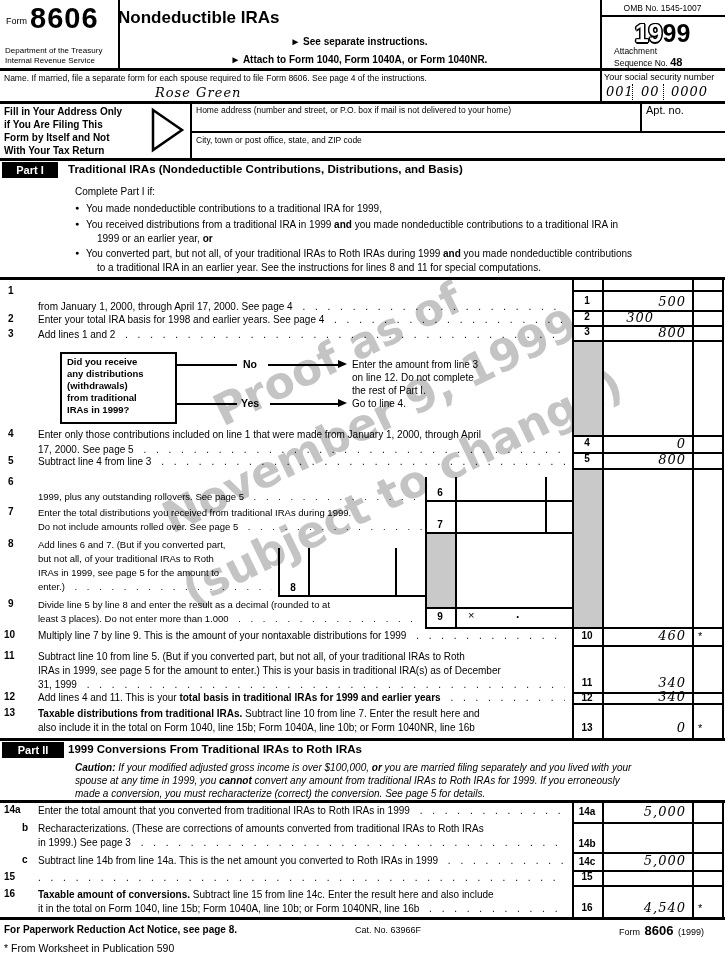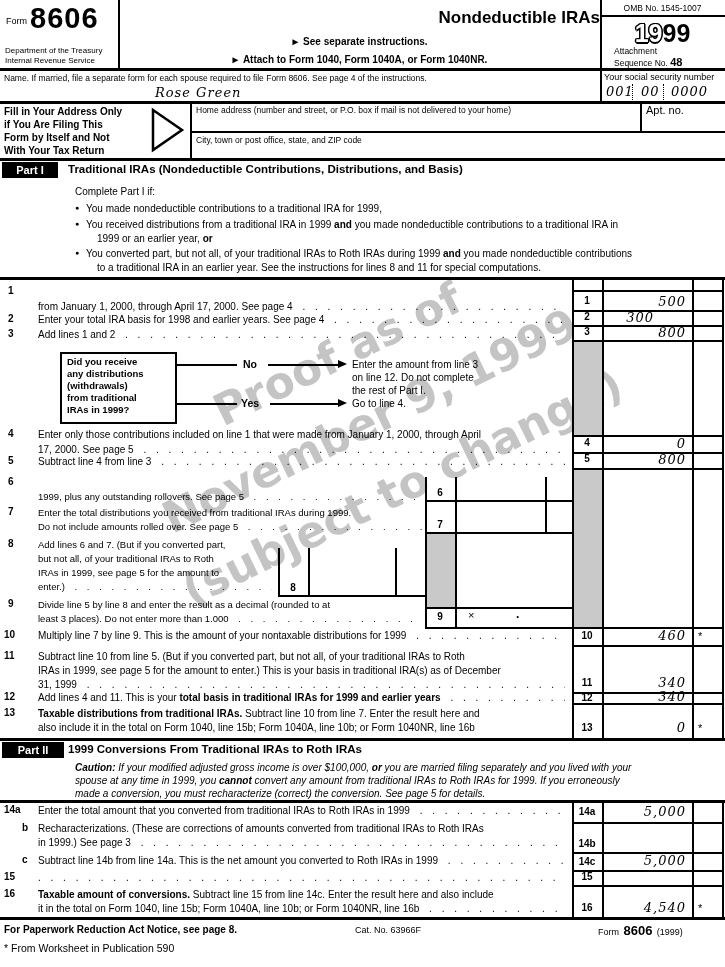--- a/index.html
+++ b/index.html
@@ -33,21 +33,21 @@
     <div>Proof as of</div>
     <div>November 9, 1999</div>
     <div>(subject to change)</div>
   </div>
 
   <span class="abs" style="left:6px;top:16px;font-size:9px">Form</span>
   <span class="abs" style="left:30px;top:2px;font-size:29px;font-weight:bold;letter-spacing:1px">8606</span>
   <span class="abs" style="left:5px;top:46px;font-size:8px">Department of the Treasury</span>
   <span class="abs" style="left:5px;top:56px;font-size:8px">Internal Revenue Service</span>
   <div class="vl" style="left:118px;top:0;height:68px"></div>
-  <div class="abs" style="left:118px;top:8px;width:482px;text-align:right;font-size:17px;font-weight:bold">Nondeductible IRAs</div>
+  <div class="abs" style="left:118px;top:8px;width:482px;text-align:left;font-size:17px;font-weight:bold">Nondeductible IRAs</div>
   <div class="abs" style="left:118px;top:36px;width:482px;text-align:center;font-size:10px;font-weight:bold">► See separate instructions.</div>
   <div class="abs" style="left:118px;top:54px;width:482px;text-align:center;font-size:10px;font-weight:bold">► Attach to Form 1040, Form 1040A, or Form 1040NR.</div>
   <div class="vl" style="left:600px;top:0;height:68px"></div>
   <div class="abs" style="left:600px;top:3px;width:125px;text-align:center;font-size:8.5px">OMB No. 1545-1007</div>
   <div class="hl" style="left:600px;top:15px;width:125px"></div>
   <div class="abs" style="left:600px;top:19px;width:125px;text-align:center;font-size:25px;font-weight:bold"><span class="y19">19</span><span>99</span></div>
   <span class="abs" style="left:614px;top:46px;font-size:8.5px">Attachment</span>
   <span class="abs" style="left:614px;top:56px;font-size:8.5px"><span>Sequence No. </span><span class="b" style="font-size:11px">48</span></span>
   <div class="thick" style="left:0;top:68px;width:725px"></div>
 
@@ -263,16 +263,16 @@
 
   <span class="num" style="left:4px;top:888px">16</span>
   <div class="t" style="left:38px;top:888px;width:527px"><span class="b">Taxable amount of conversions.</span><span> Subtract line 15 from line 14c. Enter the result here and also include</span></div>
   <div class="t" style="left:38px;top:902px;width:527px"><span>it in the total on Form 1040, line 15b; Form 1040A, line 10b; or Form 1040NR, line 16b</span><span class="dots"></span></div>
   <span class="cnum" style="left:572px;top:902px">16</span>
   <span class="val" style="left:602px;top:900px">4,540</span>
   <span class="abs" style="left:698px;top:902px;font-size:11px">*</span>
 
   <div class="t b" style="left:4px;top:923px;width:320px;font-size:10px">For Paperwork Reduction Act Notice, see page 8.</div>
   <div class="t" style="left:355px;top:924px;width:150px;font-size:9px">Cat. No. 63966F</div>
-  <div class="abs" style="left:598px;top:921px;width:127px;text-align:left;white-space:nowrap"><span style="font-size:9px">Form</span> <span class="b" style="font-size:13px">8606</span> <span style="font-size:9px">(1999)</span></div>
+  <div class="abs" style="left:598px;top:921px;width:127px;text-align:center;white-space:nowrap"><span style="font-size:9px">Form</span> <span class="b" style="font-size:13px">8606</span> <span style="font-size:9px">(1999)</span></div>
   <div class="t" style="left:4px;top:942px;width:300px;font-size:10.5px">* From Worksheet in Publication 590</div>
 
 </div>
 
 </body></html>

